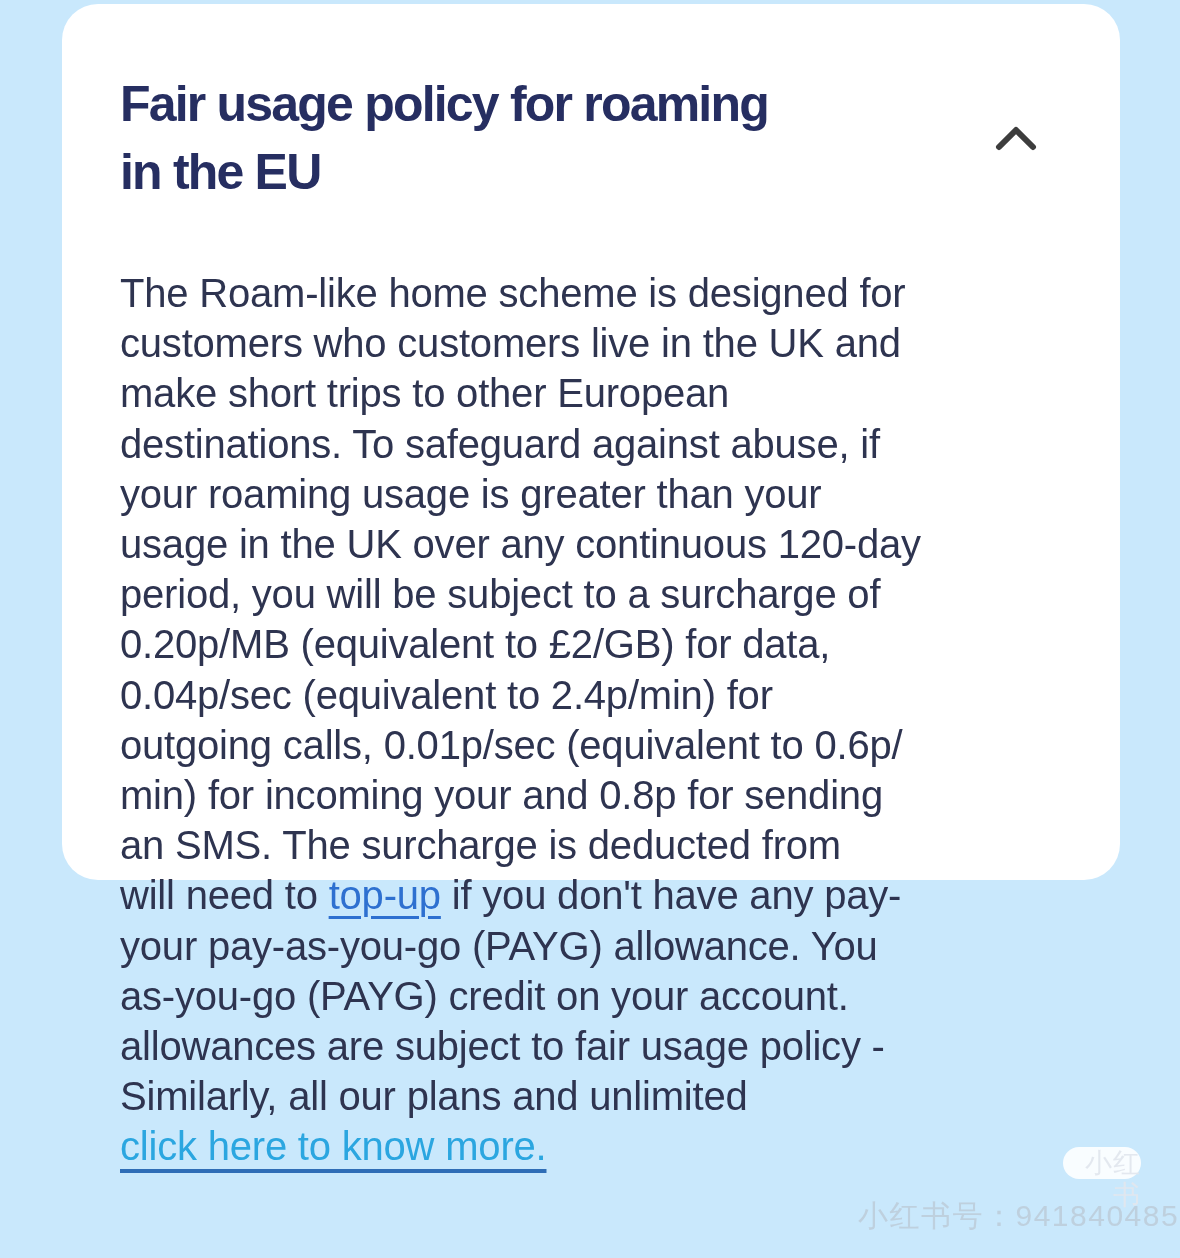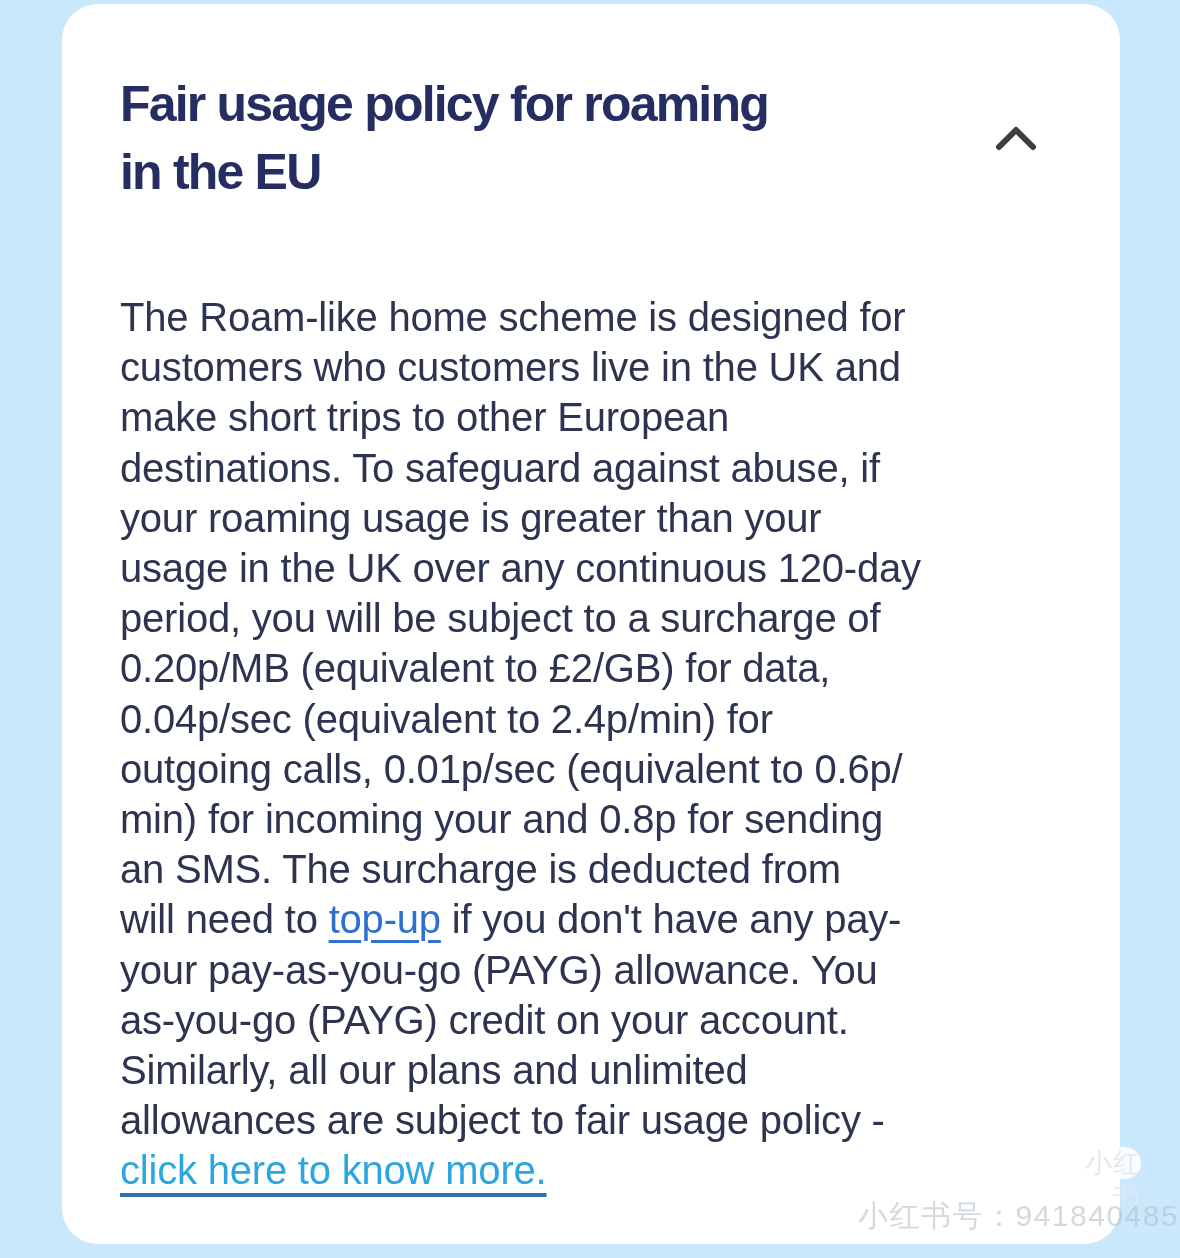--- a/index.html
+++ b/index.html
@@ -12,21 +12,21 @@
     position: relative;
     overflow: hidden;
     background: var(--page-bg, #c9e8fc);
     font-family: "Liberation Sans", sans-serif;
   }
   .card {
     position: absolute;
     left: 62px;
     top: 4px;
     width: 1058px;
-    height: 1240px;
+    height: 876px;
     background: var(--card-bg, #ffffff);
     border-radius: 36px;
   }
   .accordion-header {
     position: absolute;
     left: 58px;
     top: 66px;
     right: 40px;
     cursor: pointer;
   }
@@ -49,21 +49,21 @@
     align-items: center;
     justify-content: center;
     background: transparent;
     border: none;
     padding: 0;
     cursor: pointer;
   }
   .policy-body {
     position: absolute;
     left: 58px;
-    top: 288px;
+    top: 264px;
     width: 960px;
     font-size: 40px;
     line-height: 50.2px;
     letter-spacing: -0.2px;
     color: var(--body-color, #2e3450);
   }
   .body-line {
     white-space: nowrap;
   }
   a.link-dark {
@@ -131,21 +131,21 @@
       <div class="body-line"><span>usage in the UK over any continuous 120-day</span></div>
       <div class="body-line"><span>period, you will be subject to a surcharge of</span></div>
       <div class="body-line"><span>0.20p/MB (equivalent to £2/GB) for data,</span></div>
       <div class="body-line"><span>0.04p/sec (equivalent to 2.4p/min) for</span></div>
       <div class="body-line"><span>outgoing calls, 0.01p/sec (equivalent to 0.6p/</span></div>
       <div class="body-line"><span>min) for incoming your and 0.8p for sending</span></div>
       <div class="body-line"><span>an SMS. The surcharge is deducted from</span></div>
       <div class="body-line"><span>will need to </span><a href="#" class="link-dark">top-up</a><span> if you don't have any pay-</span></div>
       <div class="body-line"><span>your pay-as-you-go (PAYG) allowance. You</span></div>
       <div class="body-line"><span>as-you-go (PAYG) credit on your account.</span></div>
+      <div class="body-line"><span>allowances are subject to fair usage policy -</span></div>
       <div class="body-line"><span>Similarly, all our plans and unlimited</span></div>
-      <div class="body-line"><span>allowances are subject to fair usage policy -</span></div>
       <div class="body-line"><a href="#" class="link-light">click here to know more.</a></div>
     </div>
 
 </div>
 
 <div class="wm-badge">小红书</div>
 <div class="wm-id">小红书号：94184048533</div>
 
 </body></html>

